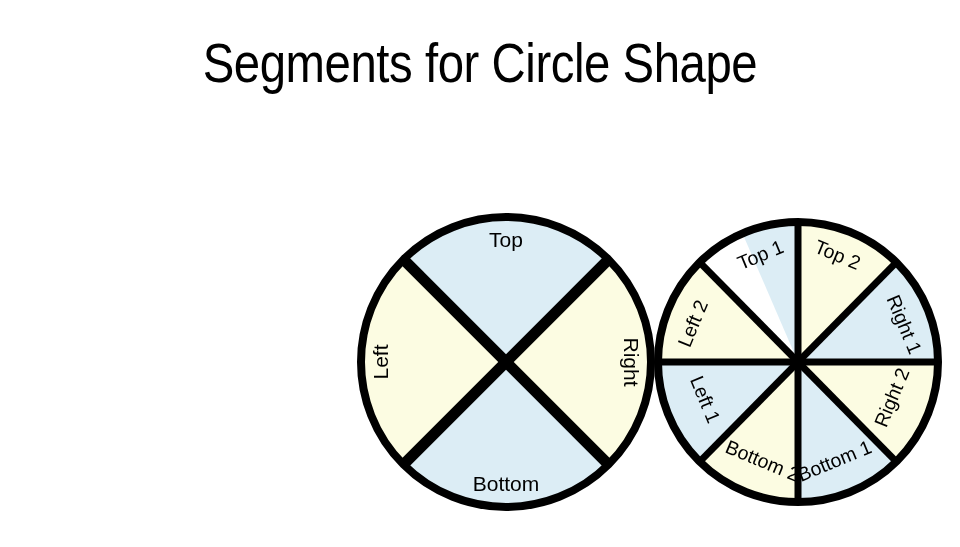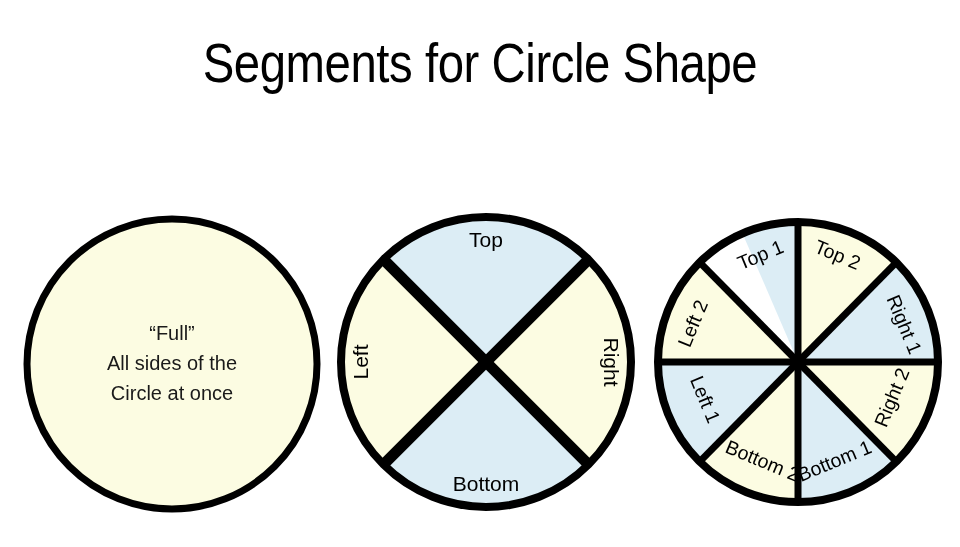--- a/index.html
+++ b/index.html
@@ -68,30 +68,22 @@
     font-weight: 400;
   }
 </style>
 </head>
 <body>
 
 <div id="page-title">Segments for Circle Shape</div>
 
 <div class="figure-row">
 
-  <div class="circle-fig" style="left:20px; top:212px; width:304px; height:304px;">
-    <svg width="304" height="304" viewBox="0 0 304 304">
-      <circle cx="152" cy="152" r="145" fill="#FCFCE2" stroke="#000000" stroke-width="7"></circle>
-      <text class="center-text" x="152" y="128" text-anchor="middle">“Full”</text>
-      <text class="center-text" x="152" y="158" text-anchor="middle">All sides of the</text>
-      <text class="center-text" x="152" y="188" text-anchor="middle">Circle at once</text>
-    </svg>
-  </div>
 
-  <div class="circle-fig" style="left:338px; top:212px; width:298px; height:302px;">
+  <div class="circle-fig" style="left:358px; top:212px; width:298px; height:302px;">
     <svg width="298" height="302" viewBox="0 0 298 302">
 
       <g>
 
         <path d="M 148 150 L 45.4 47.4 A 145 145 0 0 1 250.6 47.4 Z" fill="#DCEDF5"></path>
 
         <path d="M 148 150 L 250.6 47.4 A 145 145 0 0 1 250.6 252.6 Z" fill="#FCFCE2"></path>
 
         <path d="M 148 150 L 250.6 252.6 A 145 145 0 0 1 45.4 252.6 Z" fill="#DCEDF5"></path>
 

